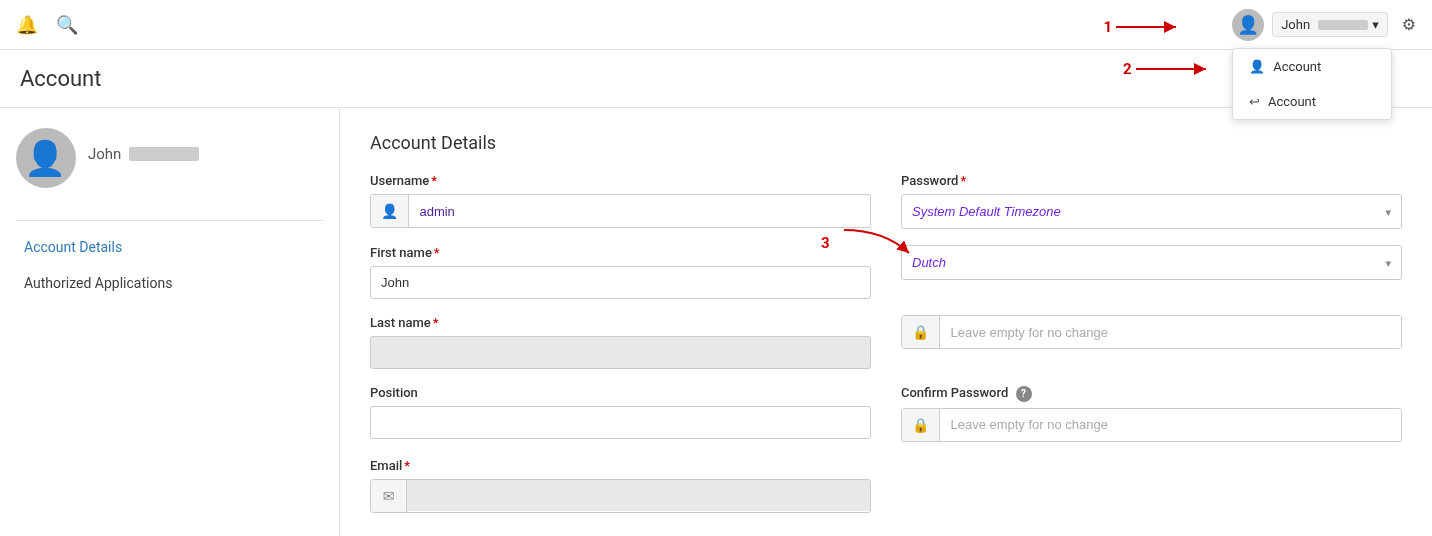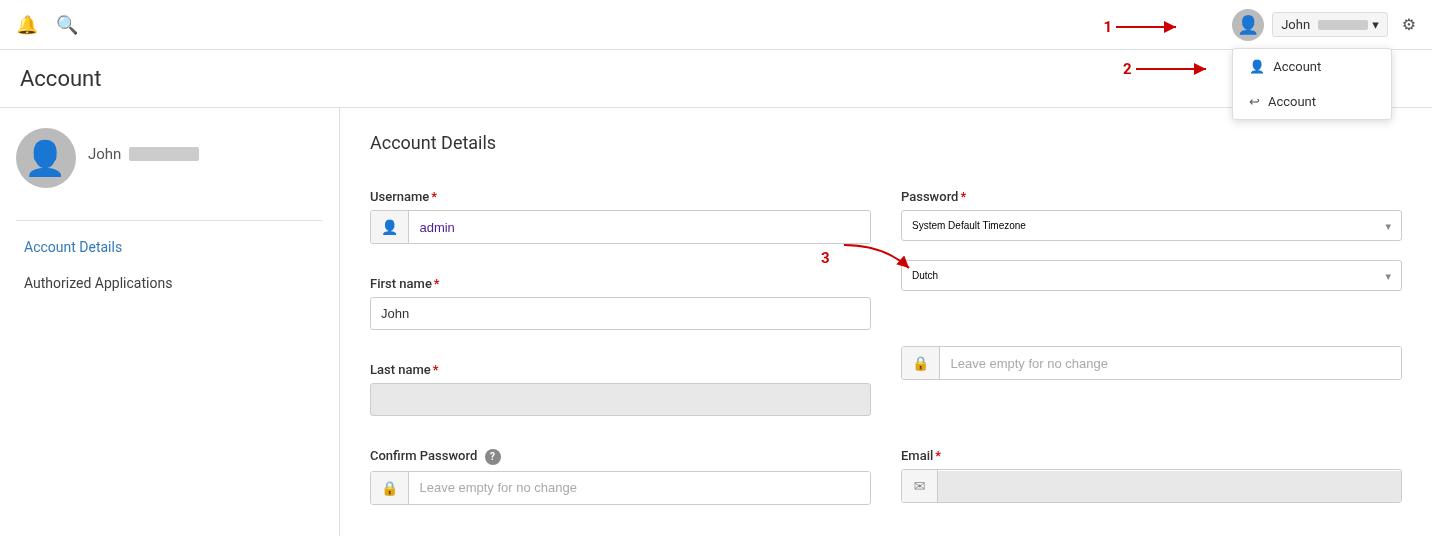--- a/index.html
+++ b/index.html
@@ -184,21 +184,20 @@
     }
     .form-group {
       display: flex;
       flex-direction: column;
       gap: 6px;
     }
     .form-label {
       font-size: 13px;
       font-weight: 500;
       color: #333;
-      margin-top: 16px;
     }
     .required-star {
       color: #cc0000;
       margin-left: 2px;
     }
     .form-input-wrapper {
       display: flex;
       align-items: center;
       border: 1px solid #ccc;
       border-radius: 3px;
@@ -242,25 +241,26 @@
       position: relative;
       border: 1px solid #ccc;
       border-radius: 3px;
       background: #fff;
     }
     .form-select {
       width: 100%;
       border: none;
       outline: none;
       padding: 9px 30px 9px 10px;
-      font-size: 10px;
-      color: #000000;
+      font-size: 13px;
+      color: #6d28d9;
       background: transparent;
       appearance: none;
       cursor: pointer;
+      font-style: italic;
     }
     .select-arrow {
       position: absolute;
       right: 10px;
       top: 50%;
       transform: translateY(-50%);
       color: #888;
       font-size: 11px;
       pointer-events: none;
     }
@@ -426,20 +426,26 @@
         <input class="form-input-plain blurred-input" type="text" value="██████████" style="background: rgb(232, 232, 232); color: transparent;">
       </div>
 
       <div class="form-group">
         <div class="form-input-wrapper">
           <span class="form-input-icon">🔒</span>
           <input class="form-input" type="password" placeholder="Leave empty for no change" style="">
         </div>
       </div>
 
+      <div class="form-group">
+        <label class="form-label">
+          <span>Position</span>
+        </label>
+        <input class="form-input-plain" type="text" style="">
+      </div>
 
       <div class="form-group">
         <label class="form-label">
           <span>Confirm Password</span>
           <span class="help-icon">?</span>
         </label>
         <div class="form-input-wrapper">
           <span class="form-input-icon">🔒</span>
           <input class="form-input" type="password" placeholder="Leave empty for no change" style="">
         </div>

